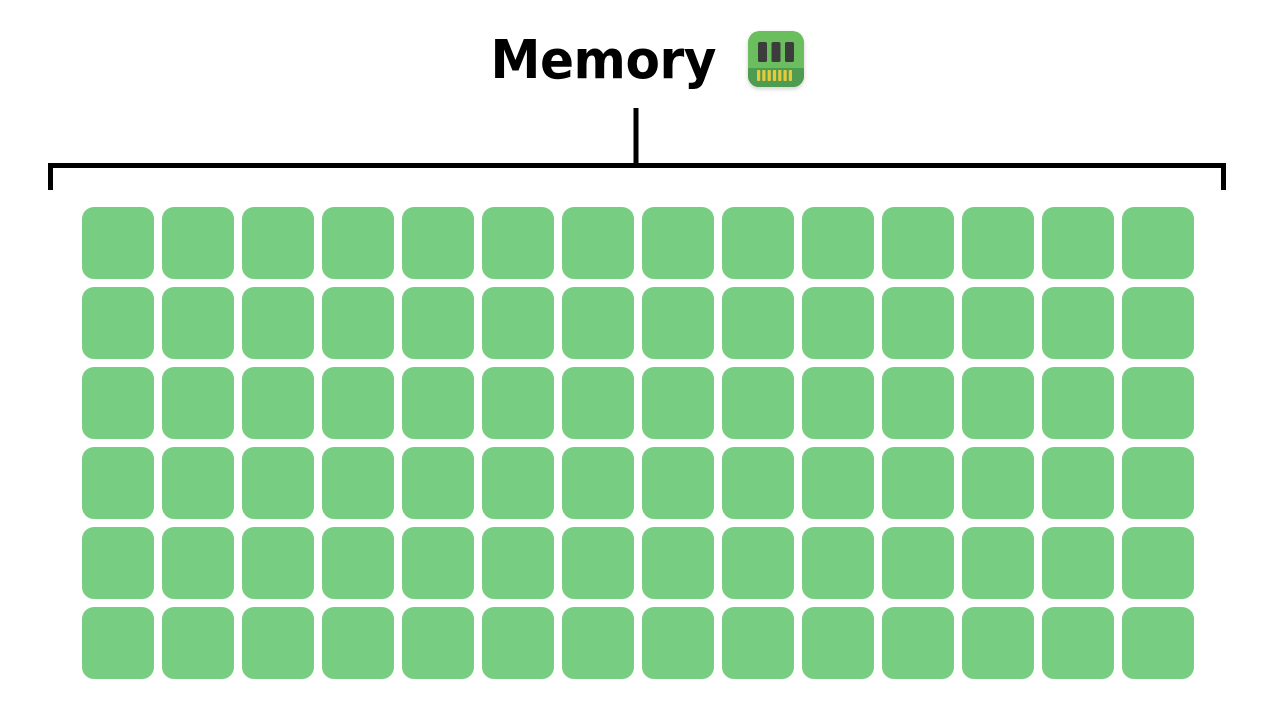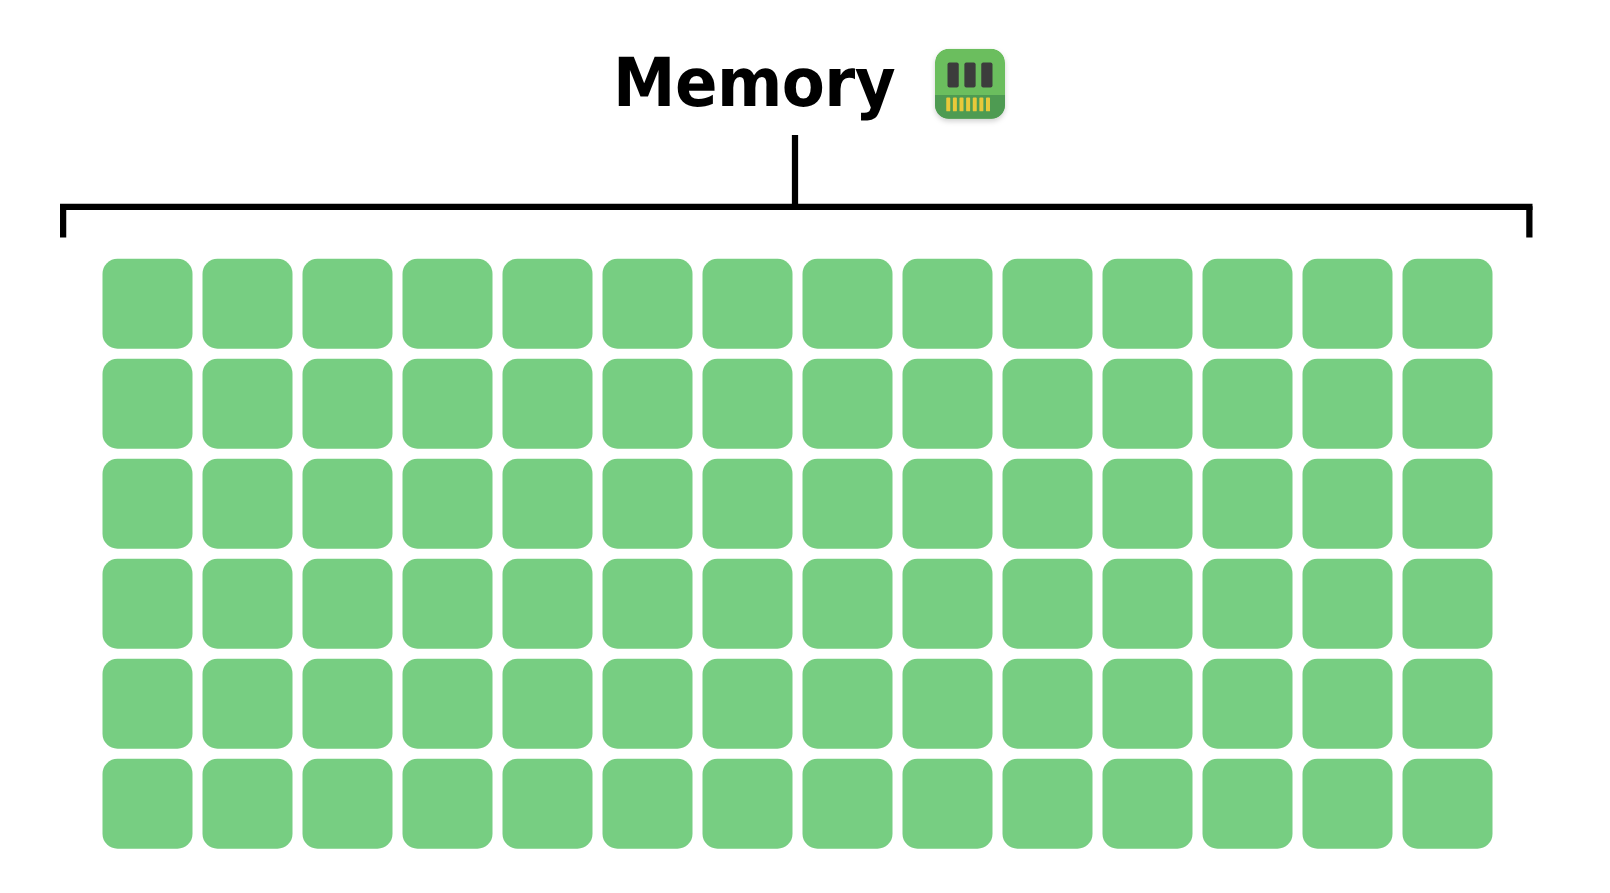--- a/index.html
+++ b/index.html
@@ -18,21 +18,21 @@
   }
 
   
   #title-block {
     position: absolute;
     left: 0;
     top: 30px;
     width: 1288px;
     height: 74px;
     display: flex;
-    align-items: center;
+    align-items: flex-start;
     justify-content: center;
     gap: 22px;
     pointer-events: none;
   }
   #title-text {
     font-family: "DejaVu Sans", sans-serif;
     font-weight: 700;
     font-size: 54px;
     line-height: 60px;
     color: #000000;

